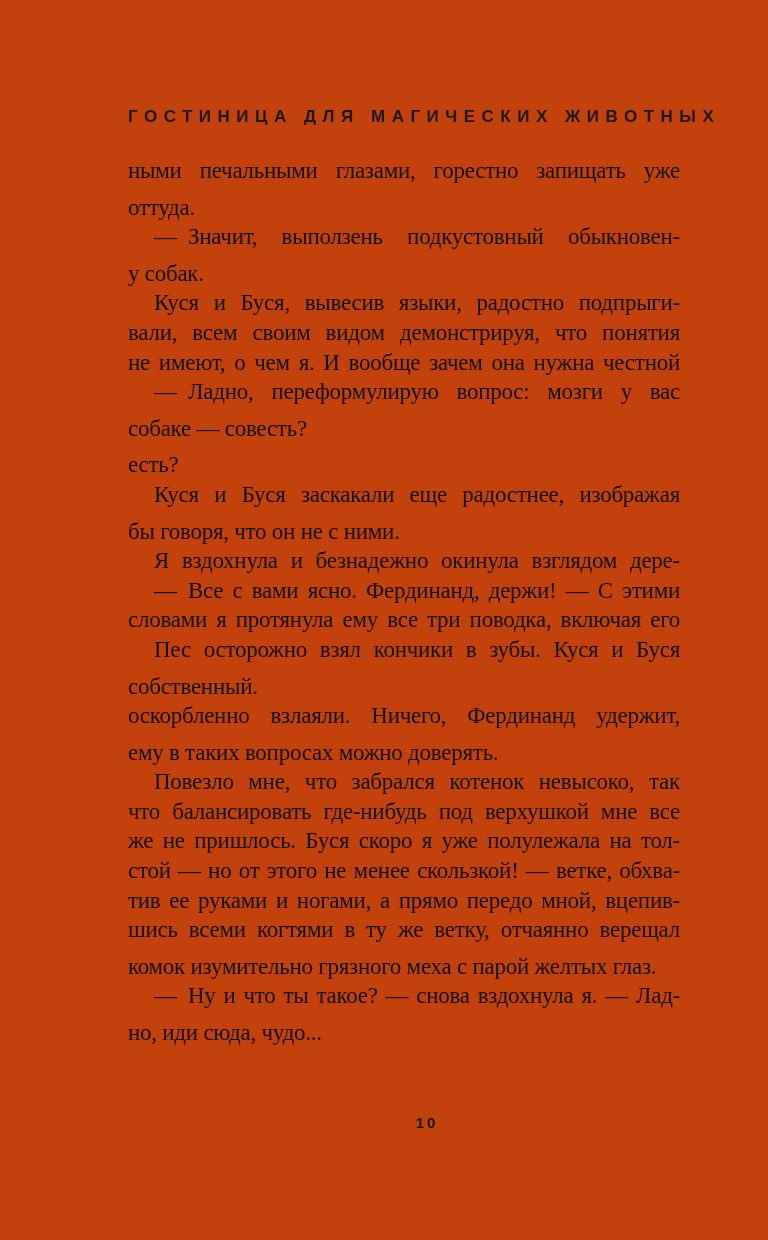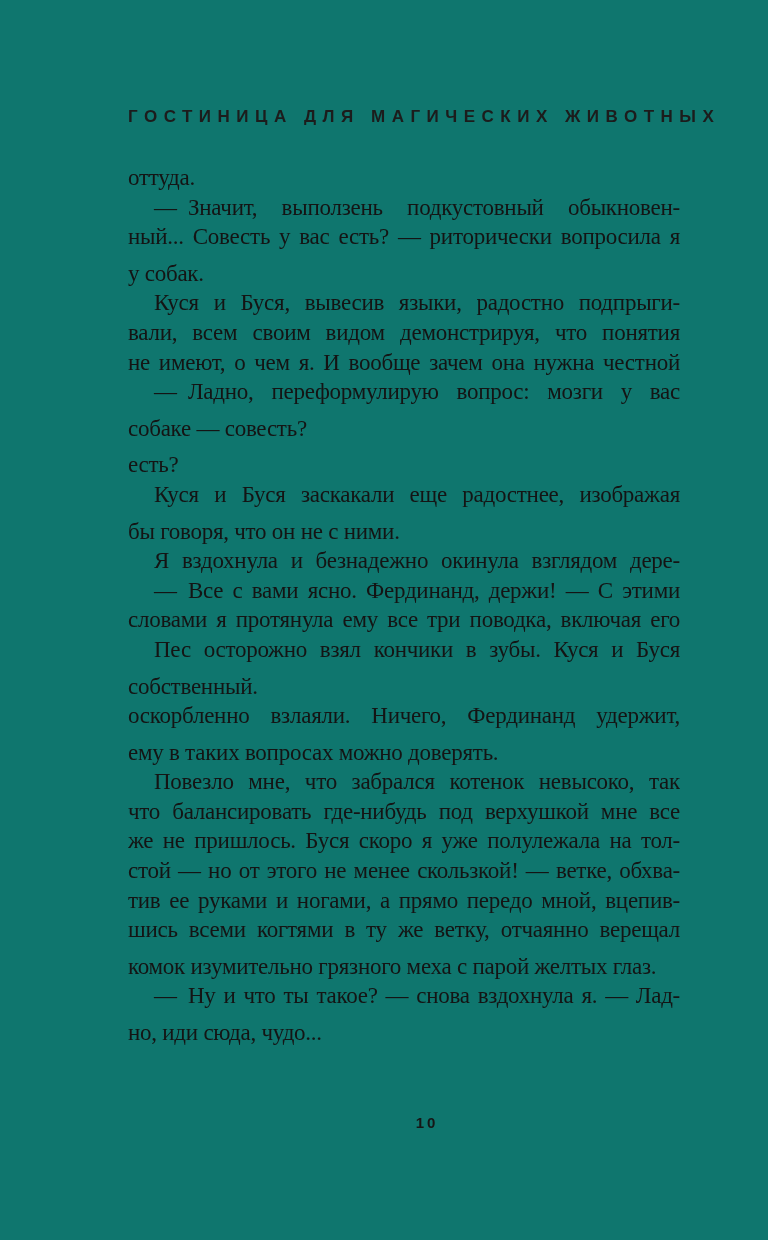--- a/index.html
+++ b/index.html
@@ -4,21 +4,21 @@
 <style>
   html, body { margin: 0; padding: 0; }
   body {
     width: 768px; height: 1240px;
     background: #ffffff;
     font-family: "Liberation Serif", serif;
   }
   .page {
     position: relative;
     width: 768px; height: 1240px;
-    background: #0f766e;
+    background: #c2410c;
     color: #161616;
     overflow: hidden;
     text-decoration: underline;
   }
   .running-header {
     position: absolute;
     top: 107px; left: 128px; width: 552px;
     text-align: center;
     font-family: "Liberation Sans", sans-serif;
     font-weight: 700;
@@ -55,23 +55,23 @@
     margin-left: 43px;
   }
 </style>
 </head>
 <body>
 
 <div class="page">
   <div class="running-header">ГОСТИНИЦА ДЛЯ МАГИЧЕСКИХ ЖИВОТНЫХ</div>
 
   <div class="text-block">
+      <div class="line">ными печальными глазами, горестно запищать уже</div>
       <div class="line end">оттуда.</div>
       <div class="line indent">— Значит, выползень подкустовный обыкновен-</div>
-      <div class="line">ный... Совесть у вас есть? — риторически вопросила я</div>
       <div class="line end">у собак.</div>
       <div class="line indent">Куся и Буся, вывесив языки, радостно подпрыги-</div>
       <div class="line">вали, всем своим видом демонстрируя, что понятия</div>
       <div class="line">не имеют, о чем я. И вообще зачем она нужна честной</div>
       <div class="line indent">— Ладно, переформулирую вопрос: мозги у вас</div>
       <div class="line end">собаке — совесть?</div>
       <div class="line end">есть?</div>
       <div class="line indent">Куся и Буся заскакали еще радостнее, изображая</div>
       <div class="line end">бы говоря, что он не с ними.</div>
       <div class="line indent">Я вздохнула и безнадежно окинула взглядом дере-</div>

